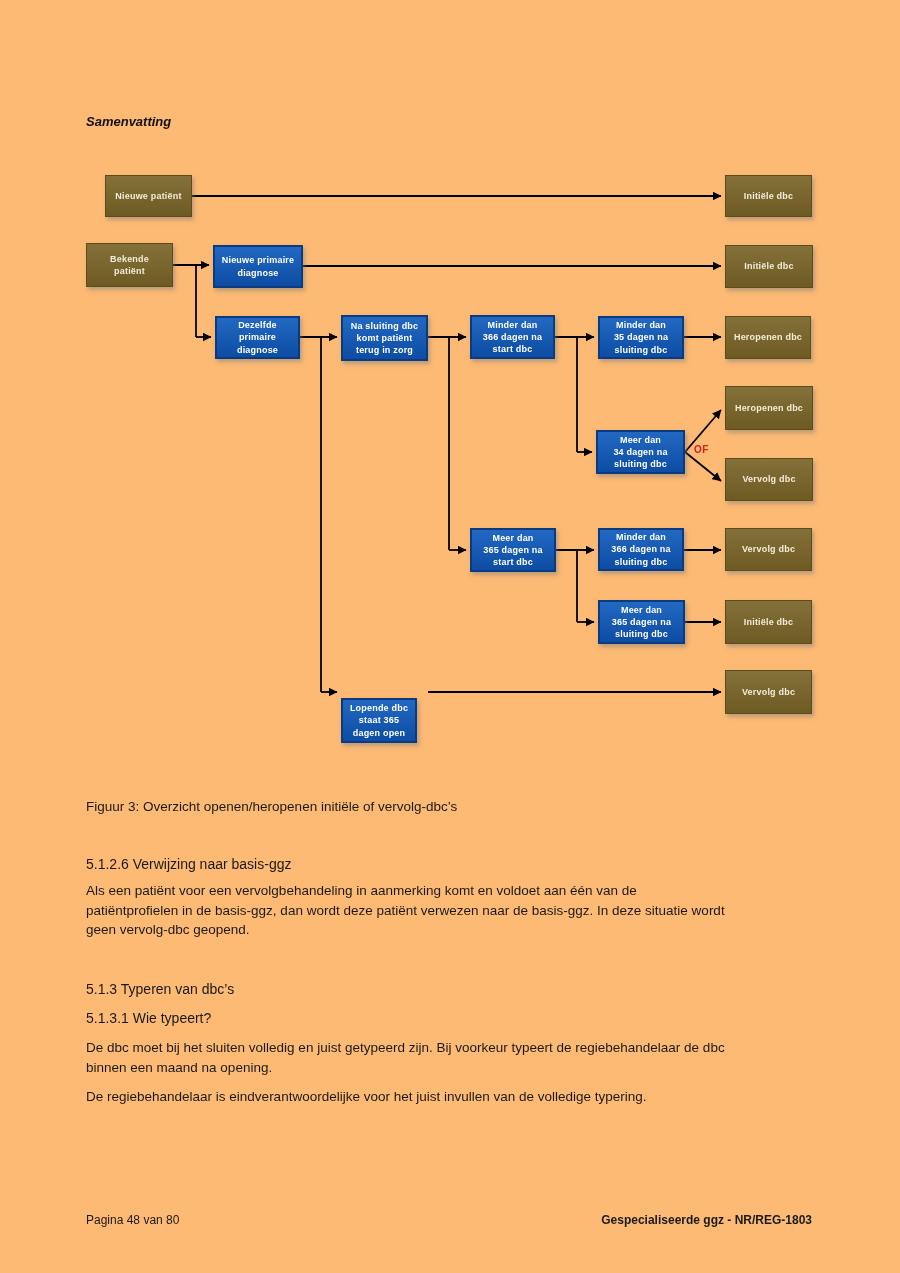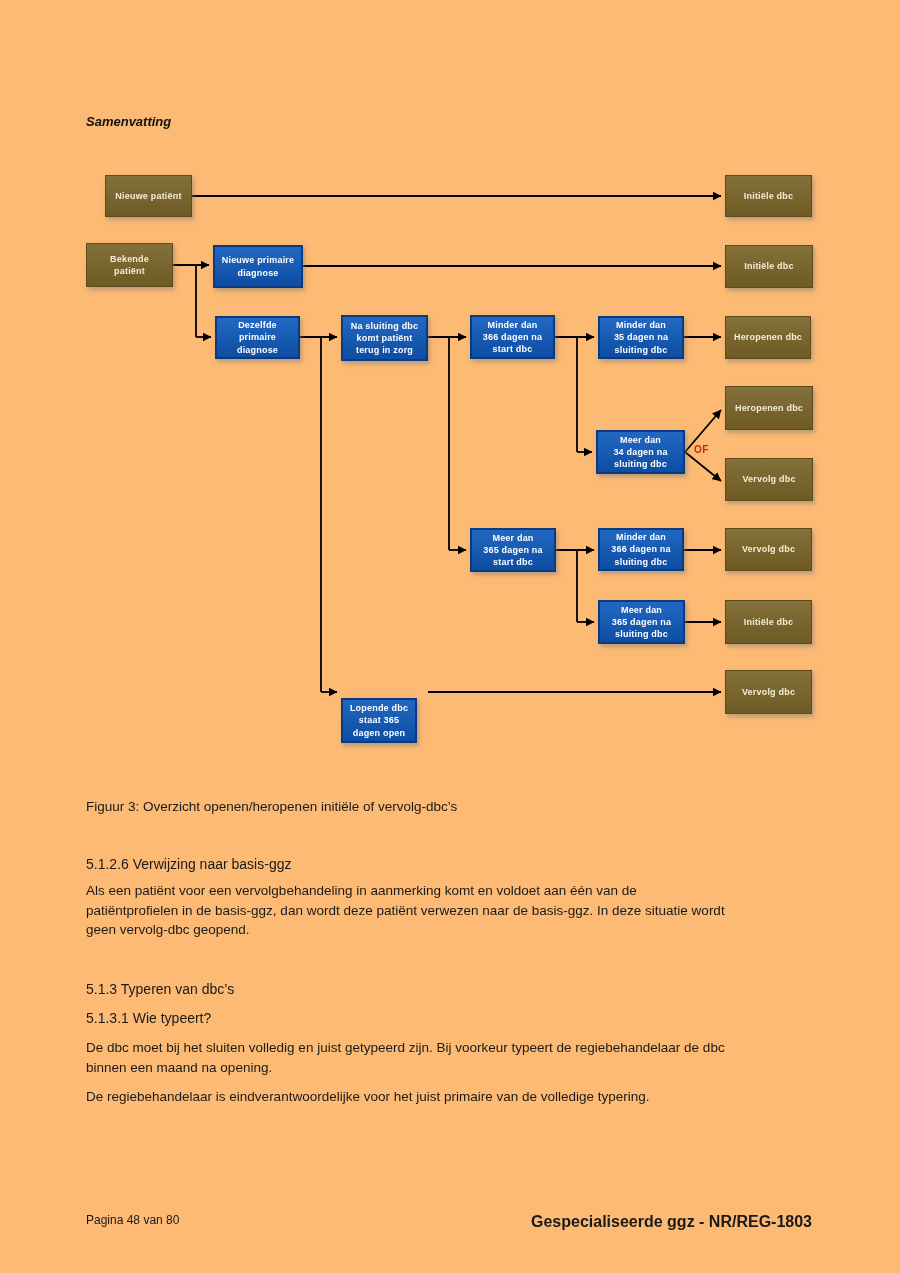--- a/index.html
+++ b/index.html
@@ -28,21 +28,21 @@
     color:#ffffff;border:2px solid var(--blue-border);
   }
   .of-label{
     position:absolute;left:694px;top:444px;font-size:10px;font-weight:bold;
     color:var(--or-red);letter-spacing:.5px;
   }
   .caption{left:86px;top:799px;font-size:13.5px;}
   .sec-heading{left:86px;font-size:14px;}
   .para{left:86px;width:740px;font-size:13.5px;line-height:19.5px;white-space:pre-line;}
   .footer-left{left:86px;top:1213px;font-size:12px;}
-  .footer-right{right:88px;top:1213px;font-size:16px;font-weight:bold;}
+  .footer-right{right:88px;top:1213px;font-size:12px;font-weight:bold;}
 </style>
 </head>
 <body>
 
 <div class="page">
 
   <div class="abs samenvatting">Samenvatting</div>
 
   <div class="flowchart">
     <svg id="connector-svg" width="900" height="740">
@@ -126,18 +126,18 @@
 
   <div class="abs sec-heading" style="top:856px">5.1.2.6 Verwijzing naar basis-ggz</div>
   <div class="abs para" style="top:881px">Als een patiënt voor een vervolgbehandeling in aanmerking komt en voldoet aan één van de
 patiëntprofielen in de basis-ggz, dan wordt deze patiënt verwezen naar de basis-ggz. In deze situatie wordt
 geen vervolg-dbc geopend.</div>
 
   <div class="abs sec-heading" style="top:981px">5.1.3 Typeren van dbc’s</div>
   <div class="abs sec-heading" style="top:1010px">5.1.3.1 Wie typeert?</div>
   <div class="abs para" style="top:1038px">De dbc moet bij het sluiten volledig en juist getypeerd zijn. Bij voorkeur typeert de regiebehandelaar de dbc
 binnen een maand na opening.</div>
-  <div class="abs para" style="top:1087px">De regiebehandelaar is eindverantwoordelijke voor het juist primaire van de volledige typering.</div>
+  <div class="abs para" style="top:1087px">De regiebehandelaar is eindverantwoordelijke voor het juist invullen van de volledige typering.</div>
 
   <div class="abs footer-left">Pagina 48 van 80</div>
   <div class="abs footer-right">Gespecialiseerde ggz - NR/REG-1803</div>
 
 </div>
 
 </body></html>

